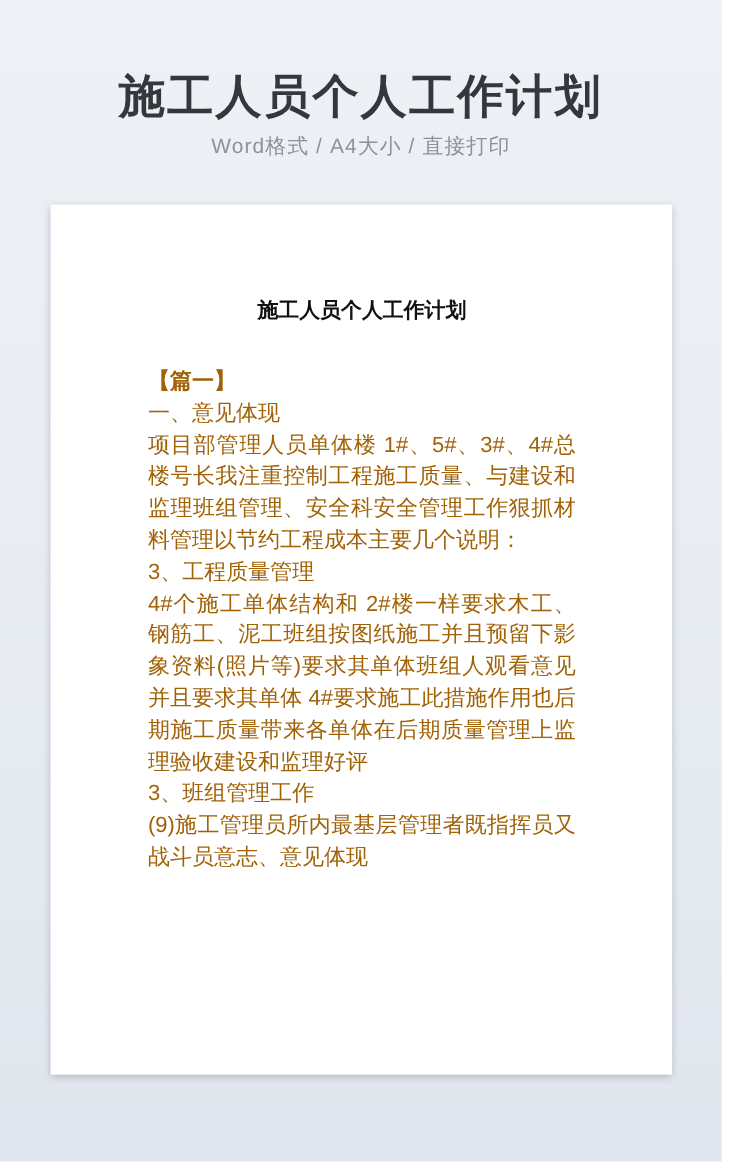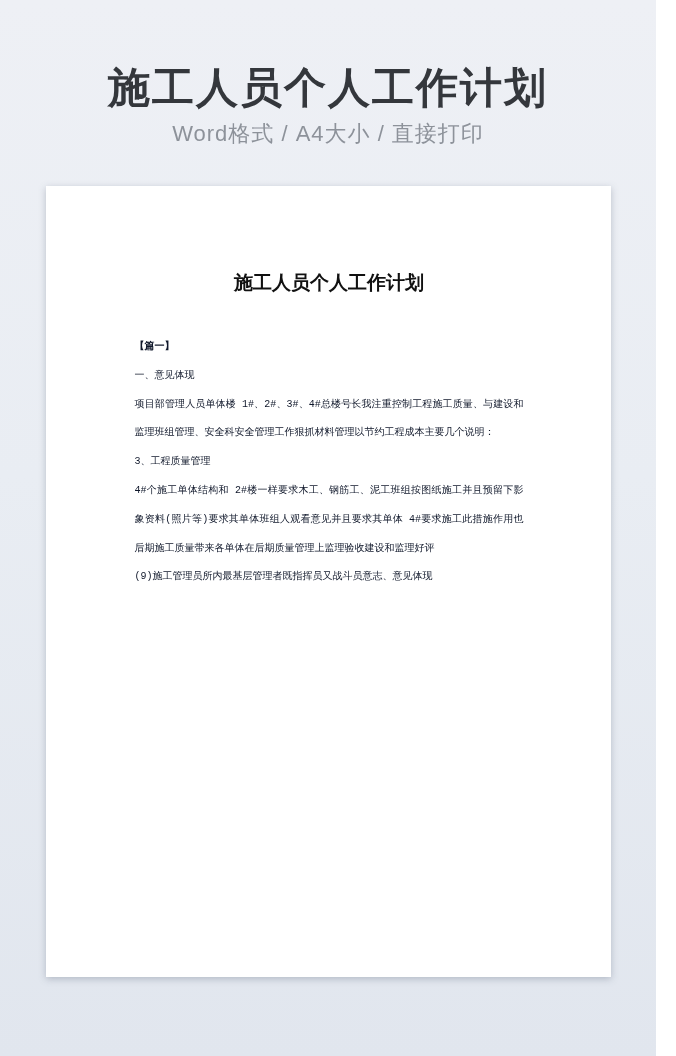--- a/index.html
+++ b/index.html
@@ -15,21 +15,21 @@
   .hero-title {
     margin: 0;
     font-size: 42px;
     line-height: 50px;
     font-weight: bold;
     color: #34373c;
     letter-spacing: 2px;
   }
   .hero-subtitle {
     margin-top: 8px;
-    font-size: 22px;
+    font-size: 19px;
     line-height: 26px;
     color: #8d929a;
     letter-spacing: 1px;
   }
   .paper {
     box-sizing: border-box;
     width: 565px;
     height: 791px;
     margin: 39px auto 0 auto;
     background: #ffffff;
@@ -40,42 +40,42 @@
     margin: 0;
     text-align: center;
     font-size: 19px;
     line-height: 26px;
     font-weight: bold;
     color: #111111;
   }
   .doc-body { margin-top: 37px; }
   .doc-body p {
     margin: 0;
-    font-size: 10px;
+    font-size: 20px;
     line-height: 28.8px;
-    color: #0f172a;
+    color: #a16207;
     text-align: justify;
     word-break: break-all;
-    font-family: Liberation Mono, monospace;
   }
   .doc-body p.bold { font-weight: bold; }
 </style>
 </head>
 <body>
 
 <div class="stage">
   <div class="hero">
     <h1 class="hero-title">施工人员个人工作计划</h1>
     <div class="hero-subtitle">Word格式 / A4大小 / 直接打印</div>
   </div>
 
   <div class="paper">
     <h2 class="doc-title">施工人员个人工作计划</h2>
     <div class="doc-body">
         <p class="bold">【篇一】</p>
         <p>一、意见体现</p>
-        <p>项目部管理人员单体楼 1#、2#、3#、4#总楼号长我注重控制工程施工质量、与建设和监理班组管理、安全科安全管理工作狠抓材料管理以节约工程成本主要几个说明：</p>
+        <p>项目部管理人员单体楼 1#、5#、3#、4#总楼号长我注重控制工程施工质量、与建设和监理班组管理、安全科安全管理工作狠抓材料管理以节约工程成本主要几个说明：</p>
         <p>3、工程质量管理</p>
         <p>4#个施工单体结构和 2#楼一样要求木工、钢筋工、泥工班组按图纸施工并且预留下影象资料(照片等)要求其单体班组人观看意见并且要求其单体 4#要求施工此措施作用也后期施工质量带来各单体在后期质量管理上监理验收建设和监理好评</p>
+        <p>3、班组管理工作</p>
         <p>(9)施工管理员所内最基层管理者既指挥员又战斗员意志、意见体现</p>
       </div>
   </div>
 </div>
 
 </body></html>

